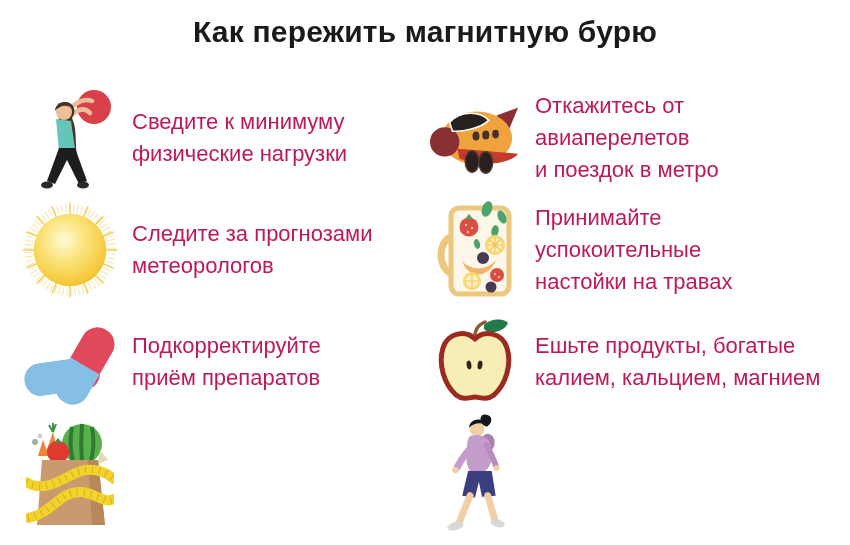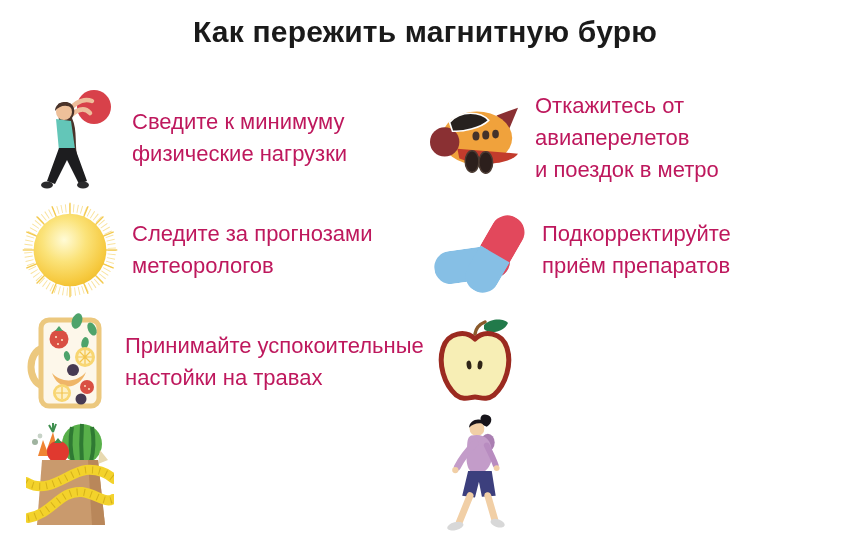--- a/index.html
+++ b/index.html
@@ -99,49 +99,20 @@
           <use href="#sun-ray" transform="rotate(292.5 55 55)"></use>
         <use href="#sun-ray" transform="rotate(315 55 55)"></use>
           <use href="#sun-ray" transform="rotate(337.5 55 55)"></use>
         <circle cx="55" cy="55" r="40" fill="url(#sun-g)"></circle>
       </svg>
     </div>
     <div class="item-text">Следите за прогнозами
 метеорологов</div>
   </div>
 
-  <div class="cell cell-left">
-    <div class="icon-box">
-      <svg width="96" height="96" viewBox="0 0 96 96">
-        <defs>
-          <clipPath id="capA">
-              <rect x="2" y="46" width="76" height="33" rx="16.5"></rect>
-            </clipPath>
-          <clipPath id="capB">
-              <rect x="46" y="10" width="34" height="84" rx="17"></rect>
-            </clipPath>
-        </defs>
-        <g transform="rotate(-8 40 62)">
-          <g clip-path="url(#capA)">
-            <rect x="2" y="46" width="76" height="33" fill="#86bfe5"></rect>
-            <rect x="58" y="46" width="20" height="33" fill="#e2485c"></rect>
-          </g>
-        </g>
-        <g transform="rotate(30 63 52)">
-          <g clip-path="url(#capB)">
-            <rect x="46" y="10" width="34" height="42" fill="#e2485c"></rect>
-            <rect x="46" y="52" width="34" height="42" fill="#86bfe5"></rect>
-          </g>
-        </g>
-      </svg>
-    </div>
-    <div class="item-text">Подкорректируйте
-приём препаратов</div>
-  </div>
-
   <div class="cell cell-right">
     <div class="icon-box">
       <svg width="80" height="100" viewBox="0 0 80 100">
         <path d="M18,36 C2,40 2,70 18,74" fill="none" stroke="#ecc87e" stroke-width="7" stroke-linecap="round"></path>
         <rect x="16" y="8" width="58" height="86" rx="8" fill="#fdf7ea" stroke="#ecc87e" stroke-width="5"></rect>
         <ellipse cx="52" cy="9" rx="5" ry="8" fill="#4ea36b" transform="rotate(20 52 9)"></ellipse>
         <ellipse cx="67" cy="17" rx="4" ry="7" fill="#4ea36b" transform="rotate(-25 67 17)"></ellipse>
         <ellipse cx="60" cy="31" rx="3.6" ry="6" fill="#4ea36b" transform="rotate(12 60 31)"></ellipse>
         <ellipse cx="42" cy="44" rx="3" ry="5" fill="#4ea36b" transform="rotate(-15 42 44)"></ellipse>
         <circle cx="34" cy="27" r="9.5" fill="#d94f43"></circle>
@@ -160,30 +131,61 @@
         <circle cx="62" cy="75" r="7" fill="#d94f43"></circle>
         <circle cx="60" cy="74" r="0.9" fill="#fde9c9"></circle>
           <circle cx="64" cy="77" r="0.9" fill="#fde9c9"></circle>
         <circle cx="56" cy="87" r="5.5" fill="#473a52"></circle>
       </svg>
     </div>
     <div class="item-text">Принимайте успокоительные
 настойки на травах</div>
   </div>
 
+  <div class="cell cell-left">
+    <div class="icon-box">
+      <svg width="96" height="96" viewBox="0 0 96 96">
+        <defs>
+          <clipPath id="capA">
+              <rect x="2" y="46" width="76" height="33" rx="16.5"></rect>
+            </clipPath>
+          <clipPath id="capB">
+              <rect x="46" y="10" width="34" height="84" rx="17"></rect>
+            </clipPath>
+        </defs>
+        <g transform="rotate(-8 40 62)">
+          <g clip-path="url(#capA)">
+            <rect x="2" y="46" width="76" height="33" fill="#86bfe5"></rect>
+            <rect x="58" y="46" width="20" height="33" fill="#e2485c"></rect>
+          </g>
+        </g>
+        <g transform="rotate(30 63 52)">
+          <g clip-path="url(#capB)">
+            <rect x="46" y="10" width="34" height="42" fill="#e2485c"></rect>
+            <rect x="46" y="52" width="34" height="42" fill="#86bfe5"></rect>
+          </g>
+        </g>
+      </svg>
+    </div>
+    <div class="item-text">Подкорректируйте
+приём препаратов</div>
+  </div>
+
   <div class="cell cell-right">
     <div class="icon-box">
       <svg width="78" height="88" viewBox="0 0 78 88">
         <path d="M39,16 C40,9 44,6 49,4" stroke="#8a5a2b" stroke-width="3.5" fill="none" stroke-linecap="round"></path>
         <path d="M48,7 C56,-1 69,1 72,5 C68,14 54,17 48,11 Z" fill="#217a4a"></path>
         <path d="M39,21 C30,12 12,14 7,30 C2,46 8,66 20,77 C28,83 34,79 39,79 C44,79 50,83 58,77 C70,66 76,46 71,30 C66,14 48,12 39,21 Z" fill="#f7eeb5" stroke="#9b2a20" stroke-width="5" stroke-linejoin="round"></path>
         <ellipse cx="33" cy="47" rx="2.4" ry="4.4" fill="#2f2417" transform="rotate(-8 33 47)"></ellipse>
         <ellipse cx="44" cy="47" rx="2.4" ry="4.4" fill="#2f2417" transform="rotate(8 44 47)"></ellipse>
       </svg>
     </div>
+    <div class="item-text">Ешьте продукты, богатые
+калием, кальцием, магнием</div>
   </div>
 
   <div class="cell cell-left">
     <div class="icon-box">
       <svg width="88" height="108" viewBox="0 0 88 108">
         <path d="M20,32 L27,12 L32,32 Z" fill="#ef8432"></path>
         <path d="M27,12 L23,5 M27,12 L30,4 M27,12 L27,3" stroke="#3f8f4f" stroke-width="2"></path>
         <path d="M12,36 L17,20 L23,36 Z" fill="#ef8432"></path>
         <circle cx="9" cy="22" r="3" fill="#9fb39f"></circle>
           <circle cx="14" cy="16" r="2.4" fill="#c7d3c7"></circle>

